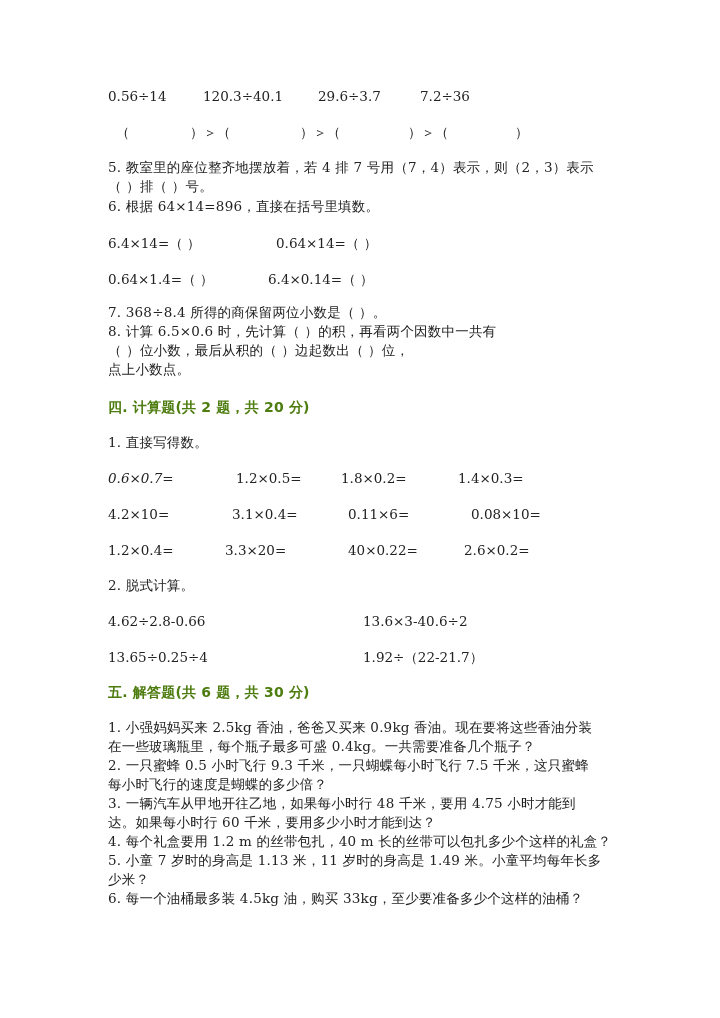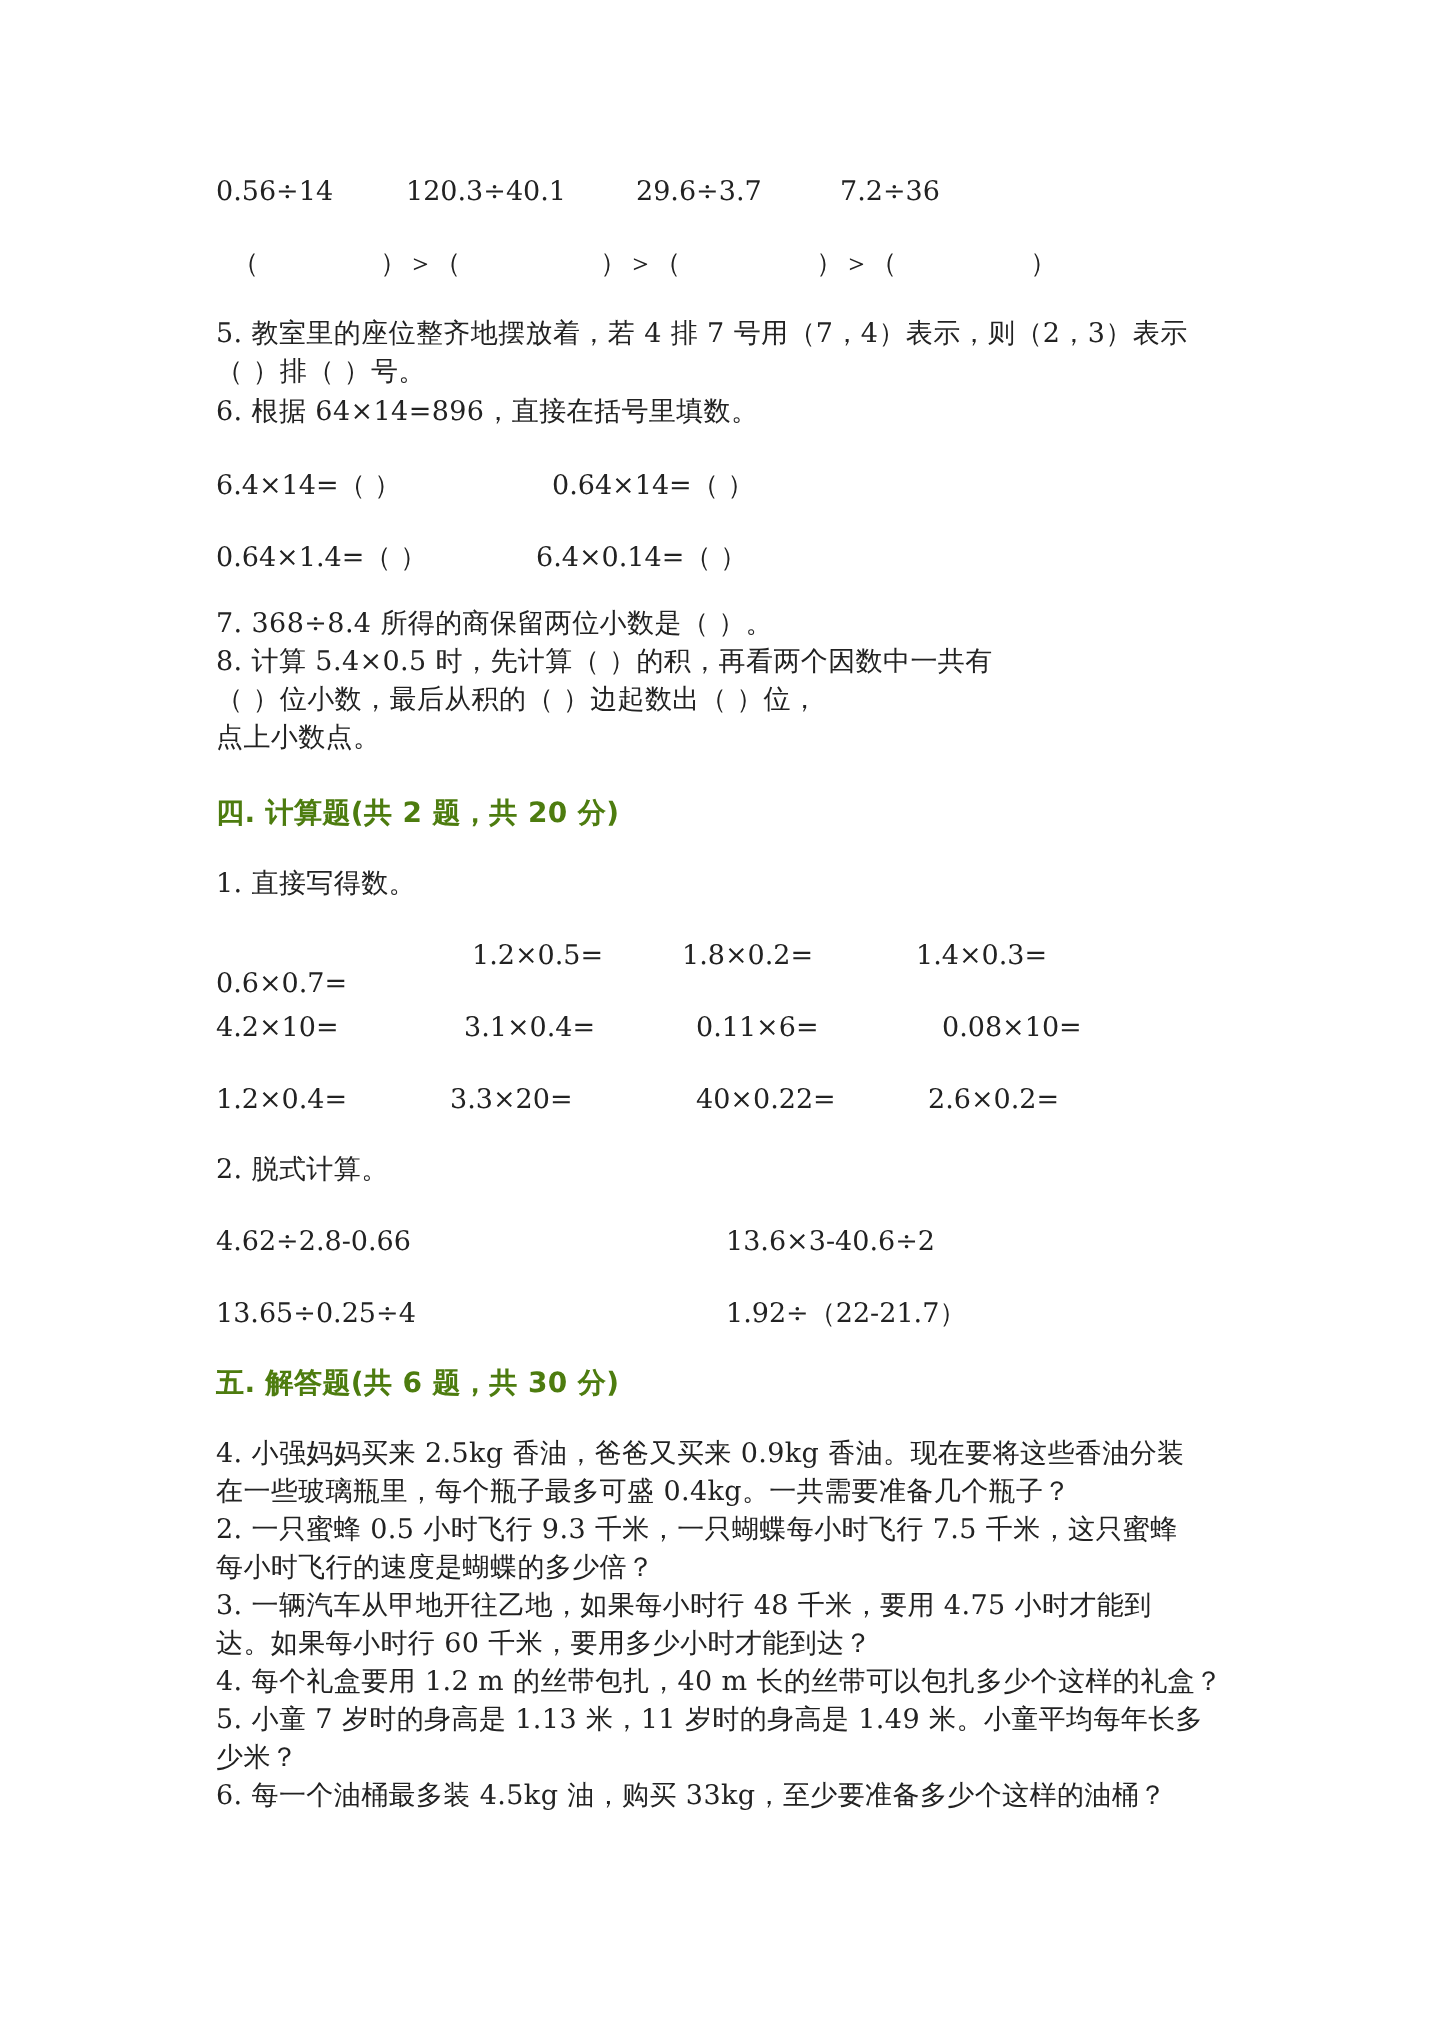--- a/index.html
+++ b/index.html
@@ -30,28 +30,28 @@
   <div class="line" style="top:177px;">（      ）排（      ）号。</div>
 
   <div class="line" style="top:197px;">6. 根据 64×14=896，直接在括号里填数。</div>
   <div class="cell" style="left:108px;top:234px;">6.4×14=（      ）</div>
   <div class="cell" style="left:276px;top:234px;">0.64×14=（      ）</div>
   <div class="cell" style="left:108px;top:270px;">0.64×1.4=（      ）</div>
   <div class="cell" style="left:268px;top:270px;">6.4×0.14=（      ）</div>
 
   <div class="line" style="top:303px;">7. 368÷8.4 所得的商保留两位小数是（      ）。</div>
 
-  <div class="line" style="top:322px;">8. 计算 5.4×0.5 时，先计算（            ）的积，再看两个因数中一共有</div>
+  <div class="line" style="top:322px;">8. 计算 6.5×0.6 时，先计算（            ）的积，再看两个因数中一共有</div>
   <div class="line" style="top:341px;">（            ）位小数，最后从积的（            ）边起数出（            ）位，</div>
   <div class="line" style="top:360px;">点上小数点。</div>
 
   <div class="line heading" style="top:398px;">四. 计算题(共 2 题，共 20 分)</div>
   <div class="line" style="top:433px;">1. 直接写得数。</div>
 
-  <div class="cell" style="left:108px;top:483px;">0.6×0.7=</div>
+  <div class="cell" style="left:108px;top:469px;font-style:italic;">0.6×0.7=</div>
   <div class="cell" style="left:236px;top:469px;">1.2×0.5=</div>
   <div class="cell" style="left:341px;top:469px;">1.8×0.2=</div>
   <div class="cell" style="left:458px;top:469px;">1.4×0.3=</div>
 
   <div class="cell" style="left:108px;top:505px;">4.2×10=</div>
   <div class="cell" style="left:232px;top:505px;">3.1×0.4=</div>
   <div class="cell" style="left:348px;top:505px;">0.11×6=</div>
   <div class="cell" style="left:471px;top:505px;">0.08×10=</div>
 
   <div class="cell" style="left:108px;top:541px;">1.2×0.4=</div>
@@ -61,21 +61,21 @@
 
   <div class="line" style="top:576px;">2. 脱式计算。</div>
 
   <div class="cell" style="left:108px;top:612px;">4.62÷2.8-0.66</div>
   <div class="cell" style="left:363px;top:612px;">13.6×3-40.6÷2</div>
   <div class="cell" style="left:108px;top:648px;">13.65÷0.25÷4</div>
   <div class="cell" style="left:363px;top:648px;">1.92÷（22-21.7）</div>
 
   <div class="line heading" style="top:683px;">五. 解答题(共 6 题，共 30 分)</div>
 
-  <div class="line" style="top:718px;">4. 小强妈妈买来 2.5kg 香油，爸爸又买来 0.9kg 香油。现在要将这些香油分装</div>
+  <div class="line" style="top:718px;">1. 小强妈妈买来 2.5kg 香油，爸爸又买来 0.9kg 香油。现在要将这些香油分装</div>
   <div class="line" style="top:737px;">在一些玻璃瓶里，每个瓶子最多可盛 0.4kg。一共需要准备几个瓶子？</div>
   <div class="line" style="top:756px;">2. 一只蜜蜂 0.5 小时飞行 9.3 千米，一只蝴蝶每小时飞行 7.5 千米，这只蜜蜂</div>
   <div class="line" style="top:775px;">每小时飞行的速度是蝴蝶的多少倍？</div>
   <div class="line" style="top:794px;">3. 一辆汽车从甲地开往乙地，如果每小时行 48 千米，要用 4.75 小时才能到</div>
   <div class="line" style="top:813px;">达。如果每小时行 60 千米，要用多少小时才能到达？</div>
   <div class="line" style="top:832px;">4. 每个礼盒要用 1.2 m 的丝带包扎，40 m 长的丝带可以包扎多少个这样的礼盒？</div>
   <div class="line" style="top:851px;">5. 小童 7 岁时的身高是 1.13 米，11 岁时的身高是 1.49 米。小童平均每年长多</div>
   <div class="line" style="top:870px;">少米？</div>
   <div class="line" style="top:889px;">6. 每一个油桶最多装 4.5kg 油，购买 33kg，至少要准备多少个这样的油桶？</div>
 </div>

